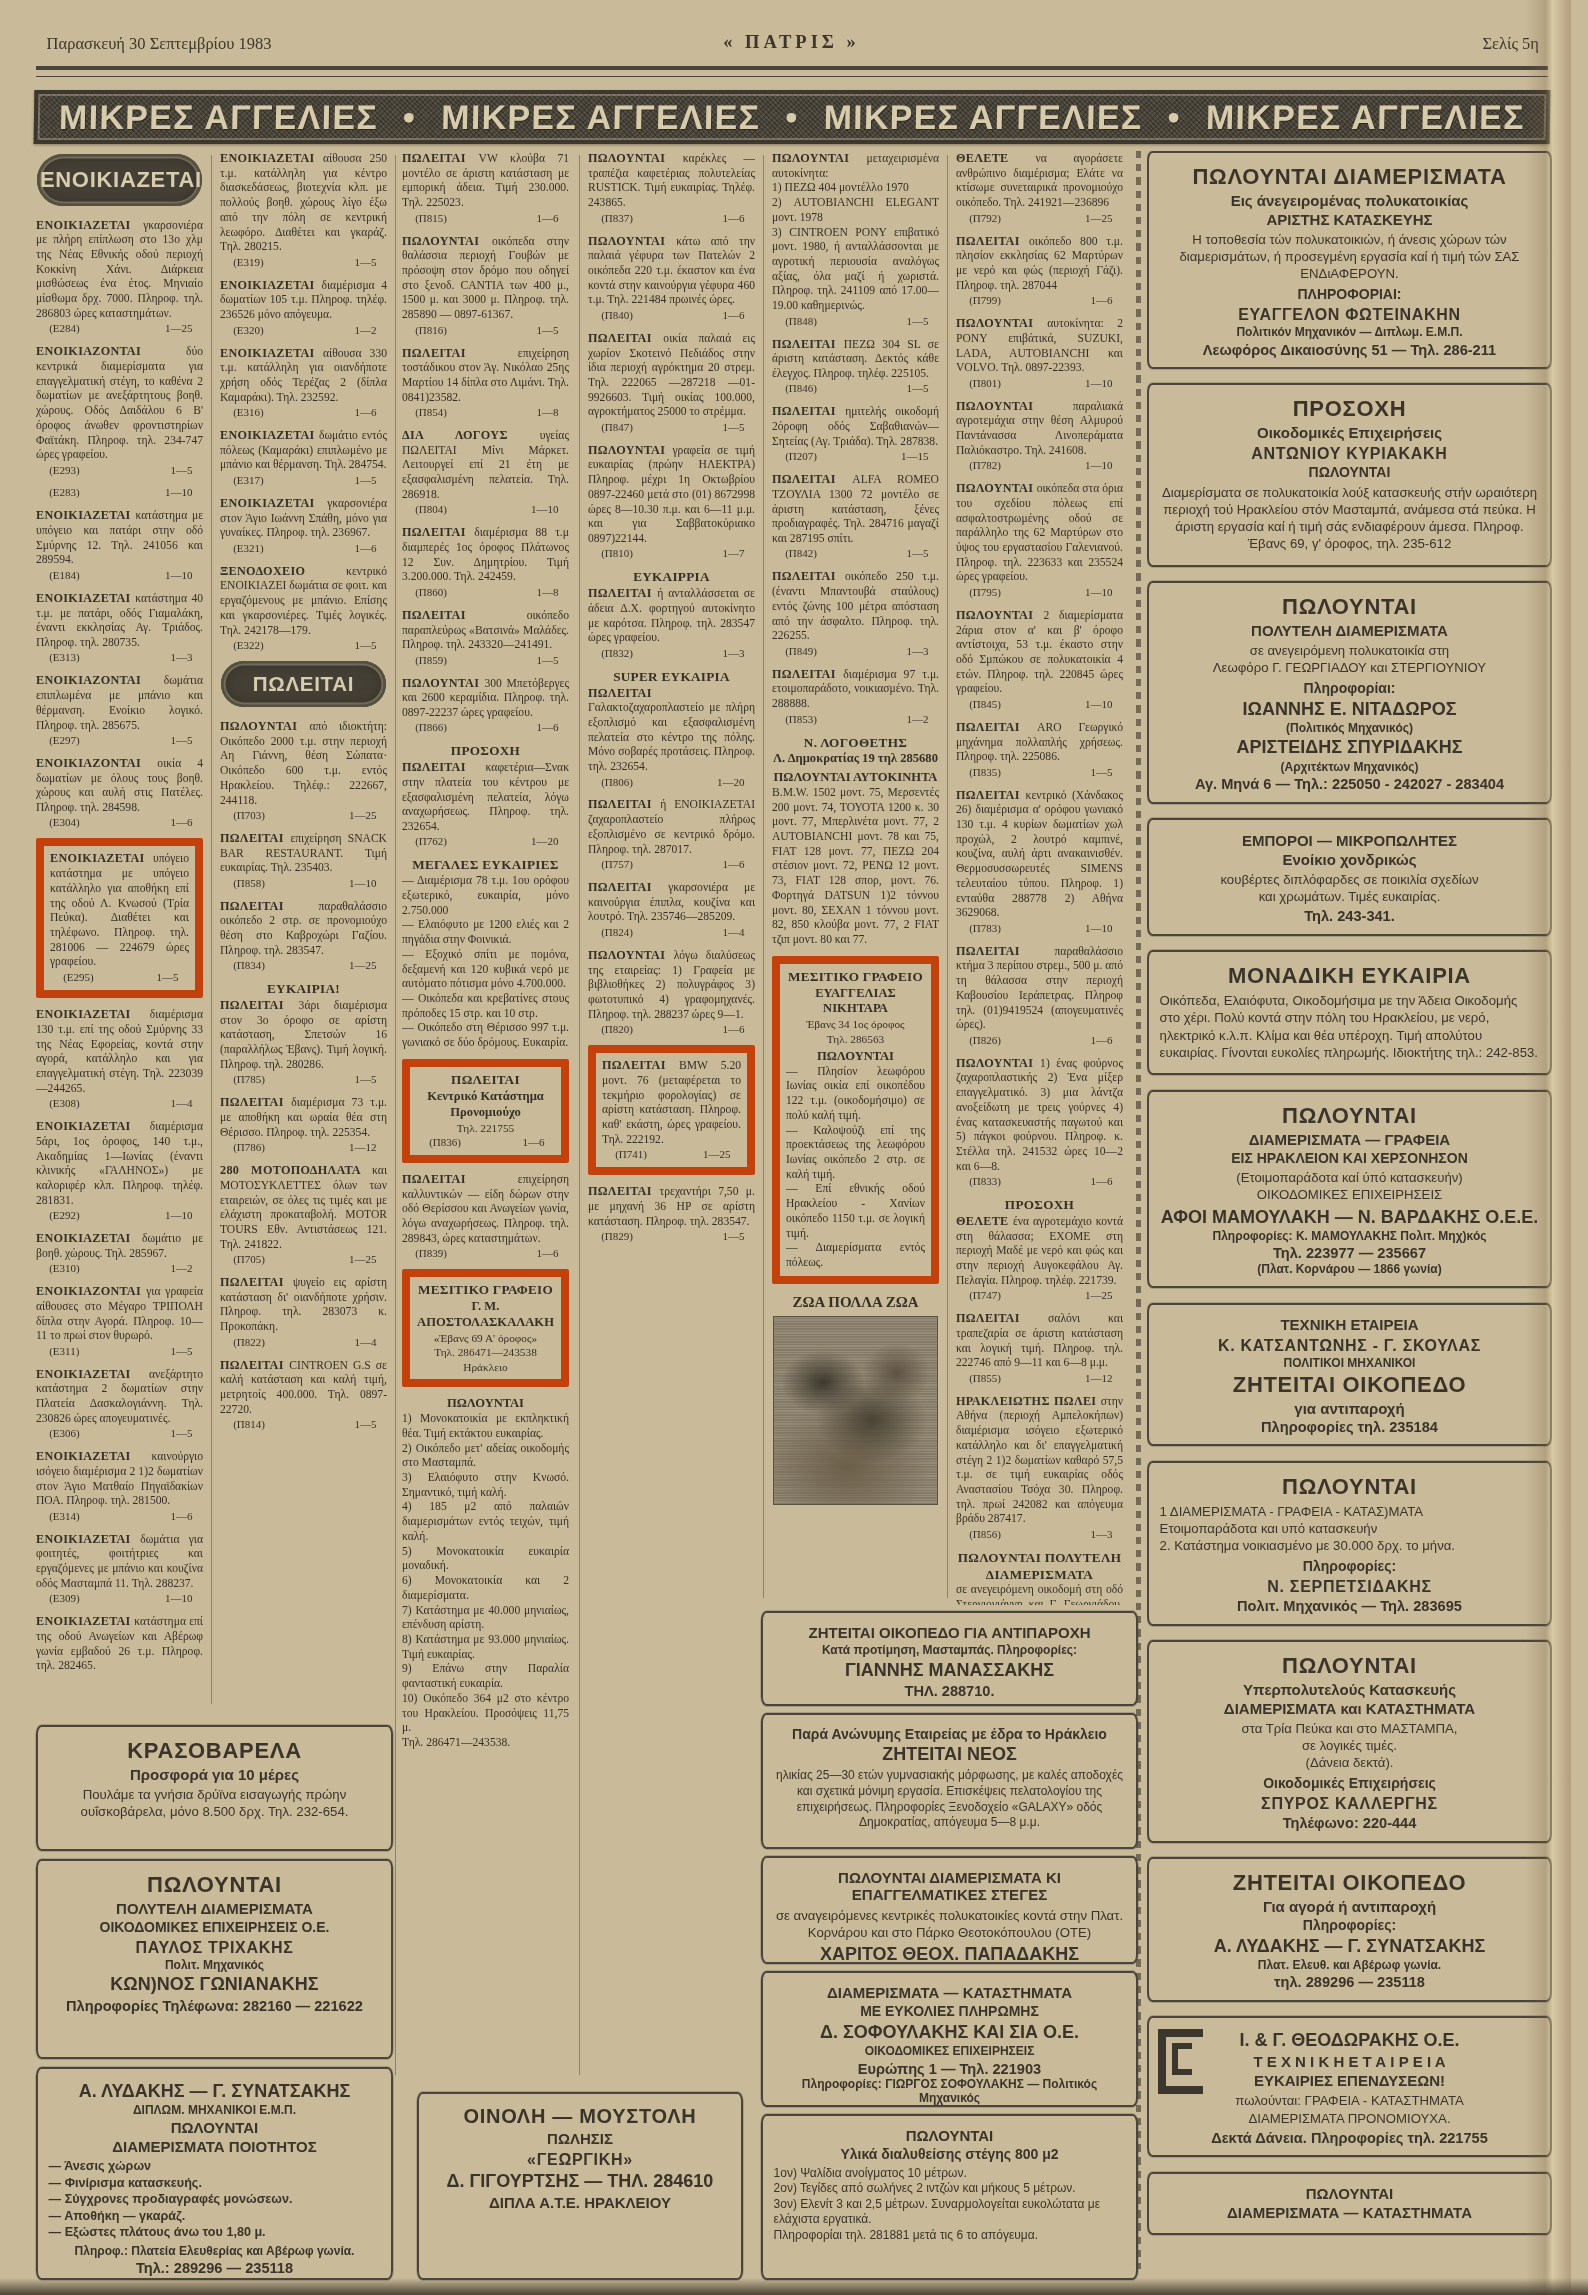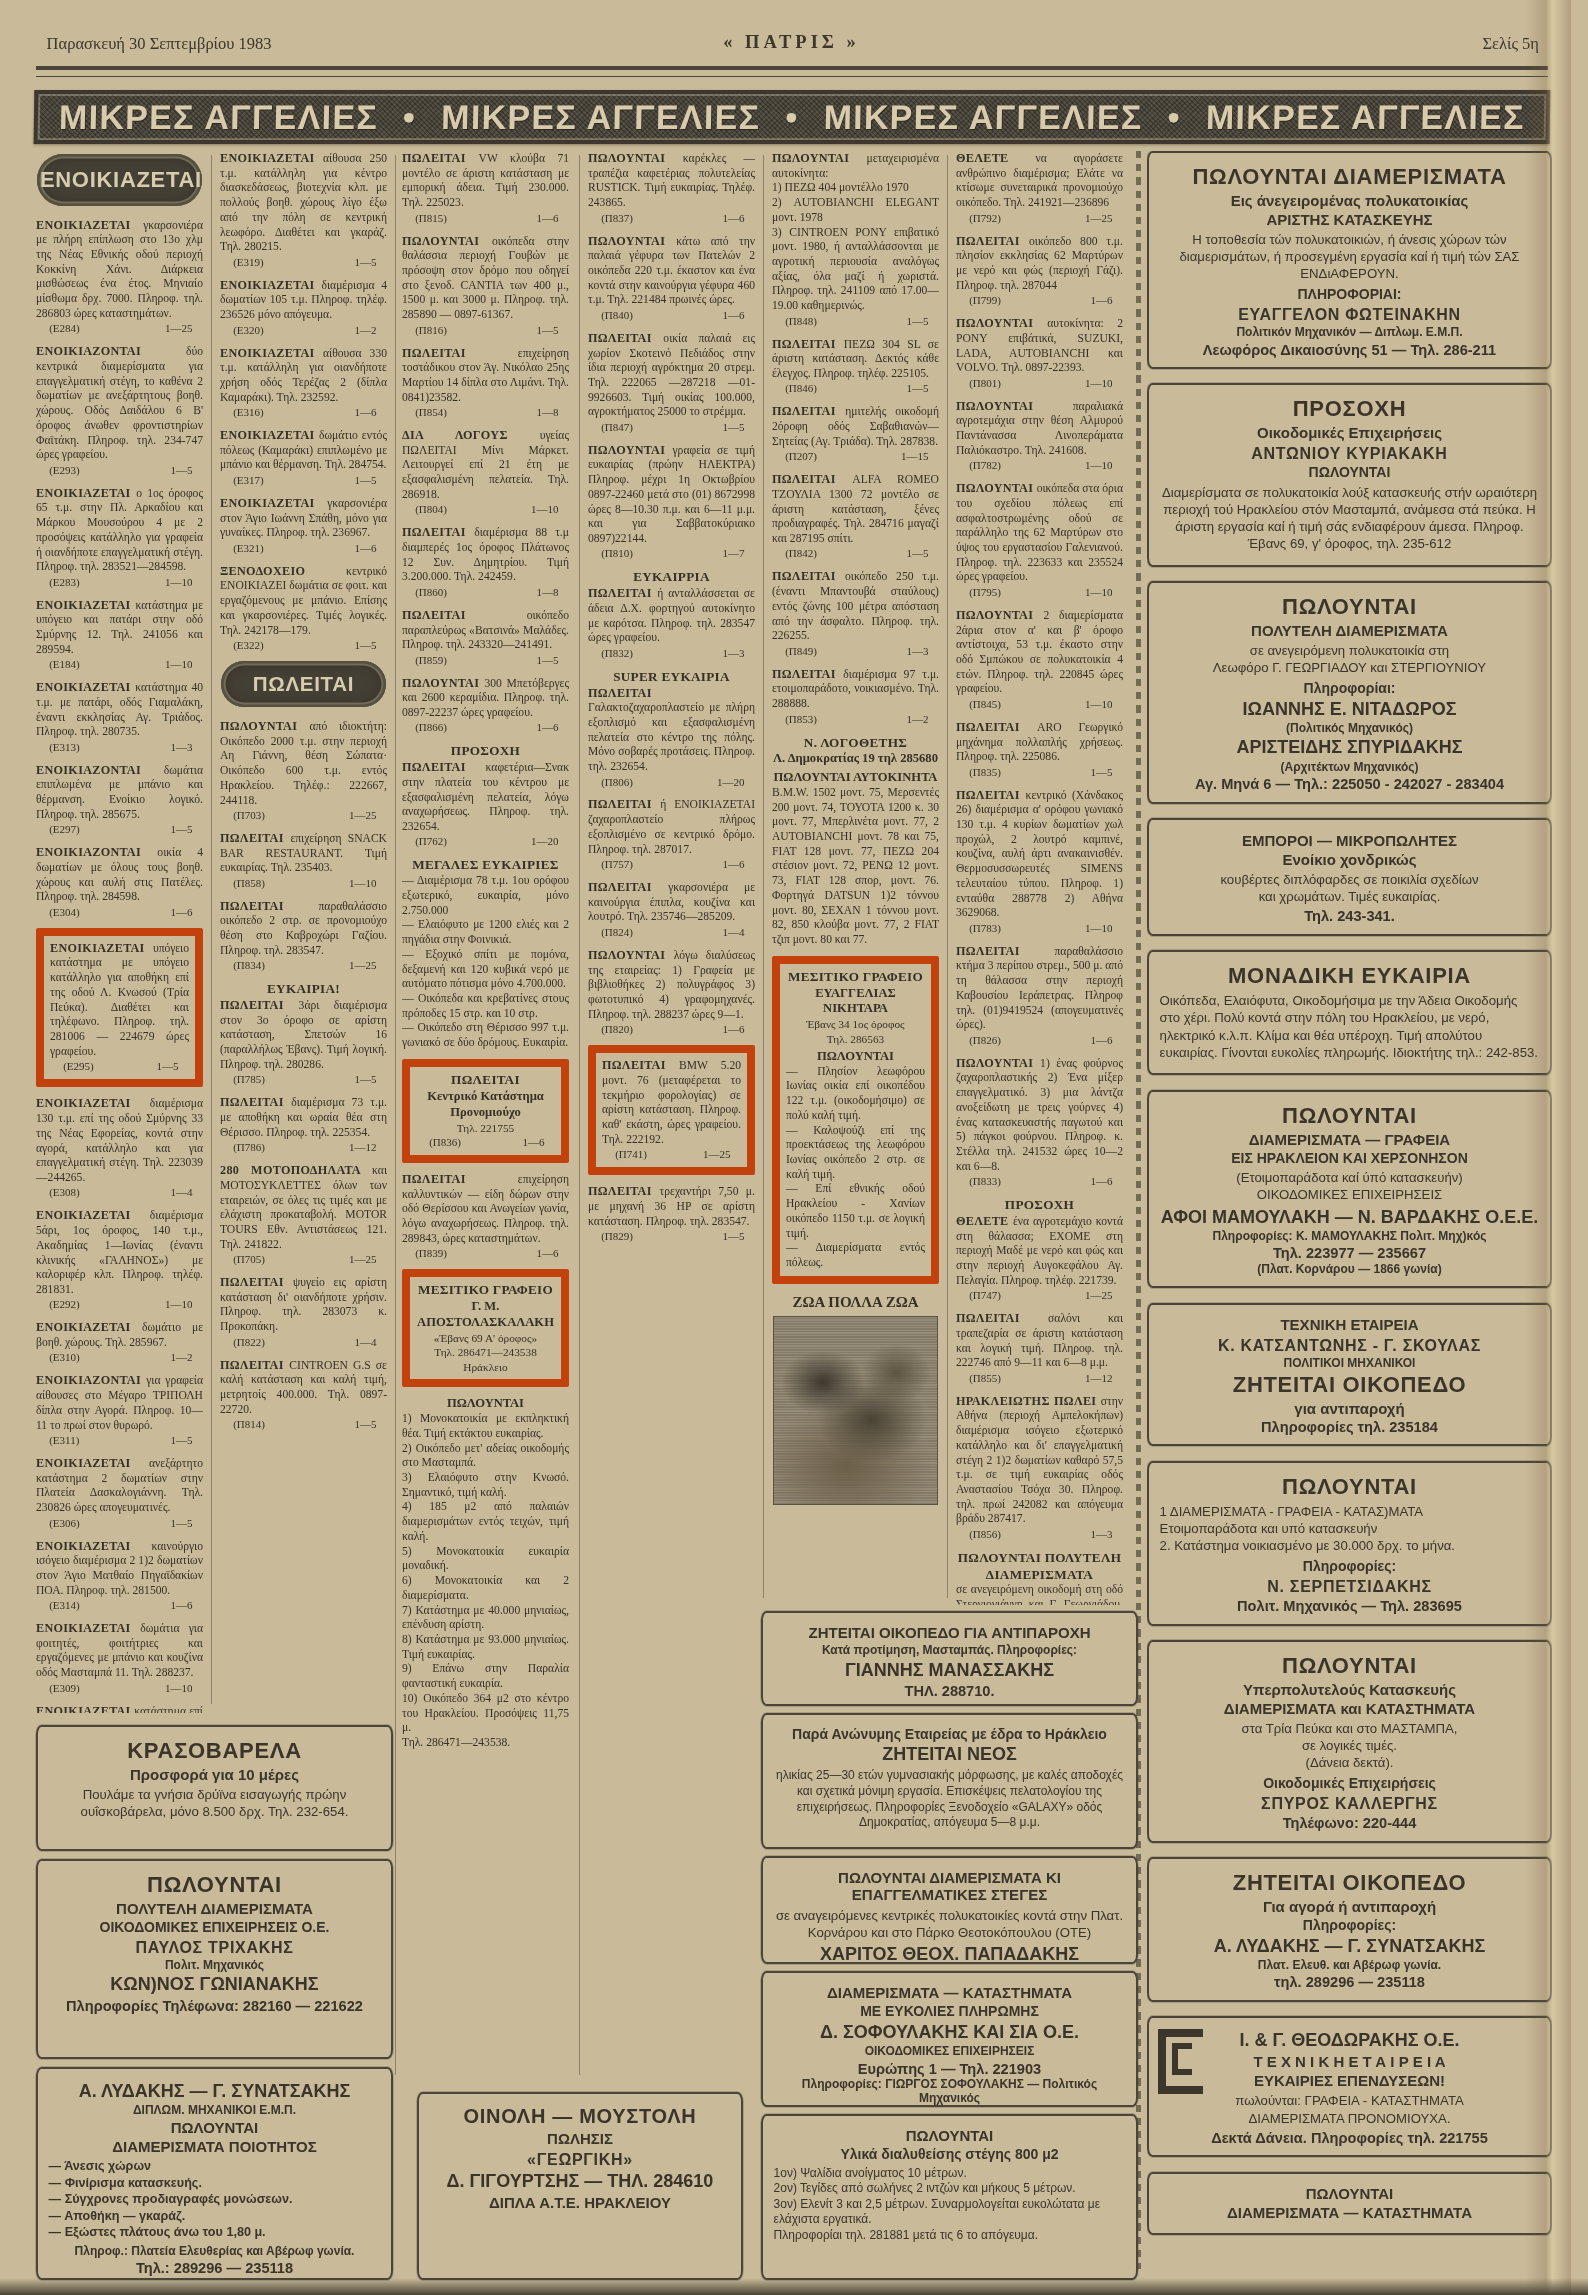--- a/index.html
+++ b/index.html
@@ -176,21 +176,20 @@
 
             <p class="ad-text"><b class="ad-lead">ΕΝΟΙΚΙΑΖΟΝΤΑΙ </b><span>δύο κεντρικά διαμερίσματα για επαγγελματική στέγη, το καθένα 2 δωματίων με ανεξάρτητους βοηθ. χώρους. Οδός Δαιδάλου 6 Β' όροφος άνωθεν φροντιστηρίων Φαϊτάκη. Πληροφ. τηλ. 234-747 ώρες γραφείου.</span></p>
             <div class="ad-meta">
               <span>(Ε293)</span>
               <span>1—5</span>
             </div>
           </div>
 
           <div class="ad">
 
-            <p class="ad-text"><b class="ad-lead">ΕΝΟΙΚΙΑΖΕΤΑΙ </b><span>ο 1ος όροφος 65 τ.μ. στην Πλ. Αρκαδίου και Μάρκου Μουσούρου 4 με 2 προσόψεις κατάλληλο για γραφεία ή οιανδήποτε επαγγελματική στέγη. Πληροφ. τηλ. 283521—284598.</span></p>
             <div class="ad-meta">
               <span>(Ε283)</span>
               <span>1—10</span>
             </div>
           </div>
 
           <div class="ad">
 
             <p class="ad-text"><b class="ad-lead">ΕΝΟΙΚΙΑΖΕΤΑΙ </b><span>κατάστημα με υπόγειο και πατάρι στην οδό Σμύρνης 12. Τηλ. 241056 και 289594.</span></p>
             <div class="ad-meta">

